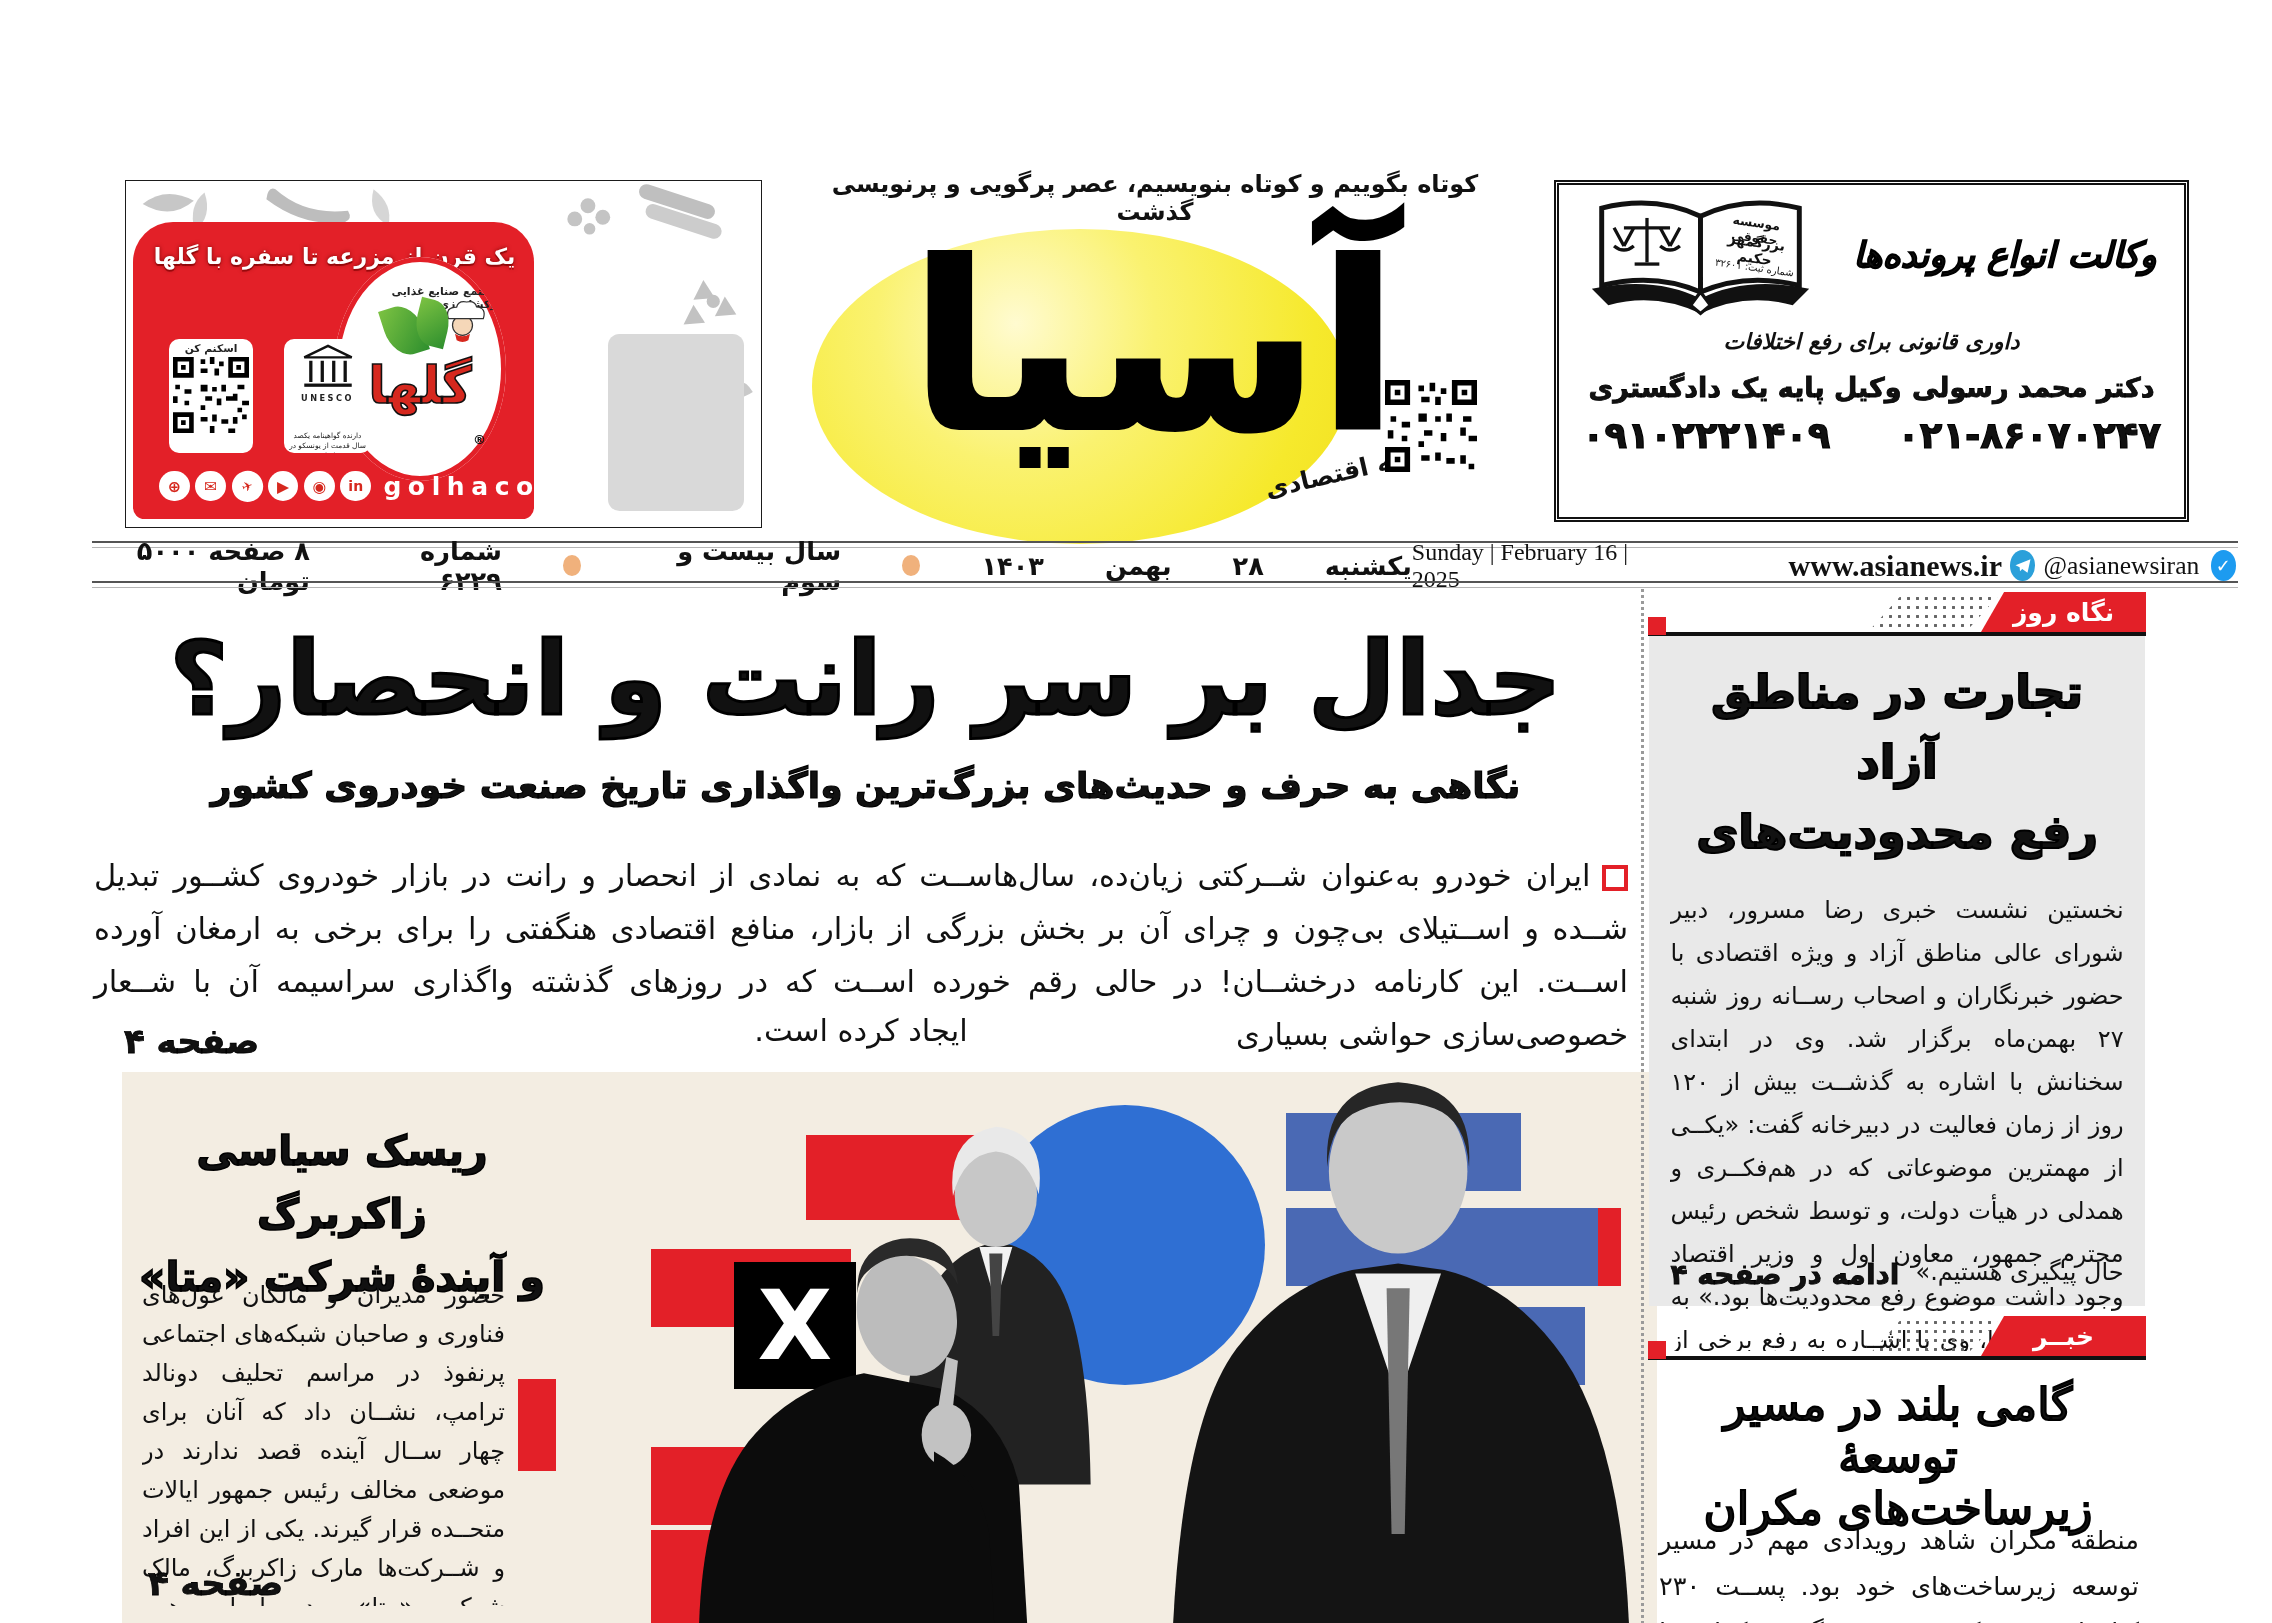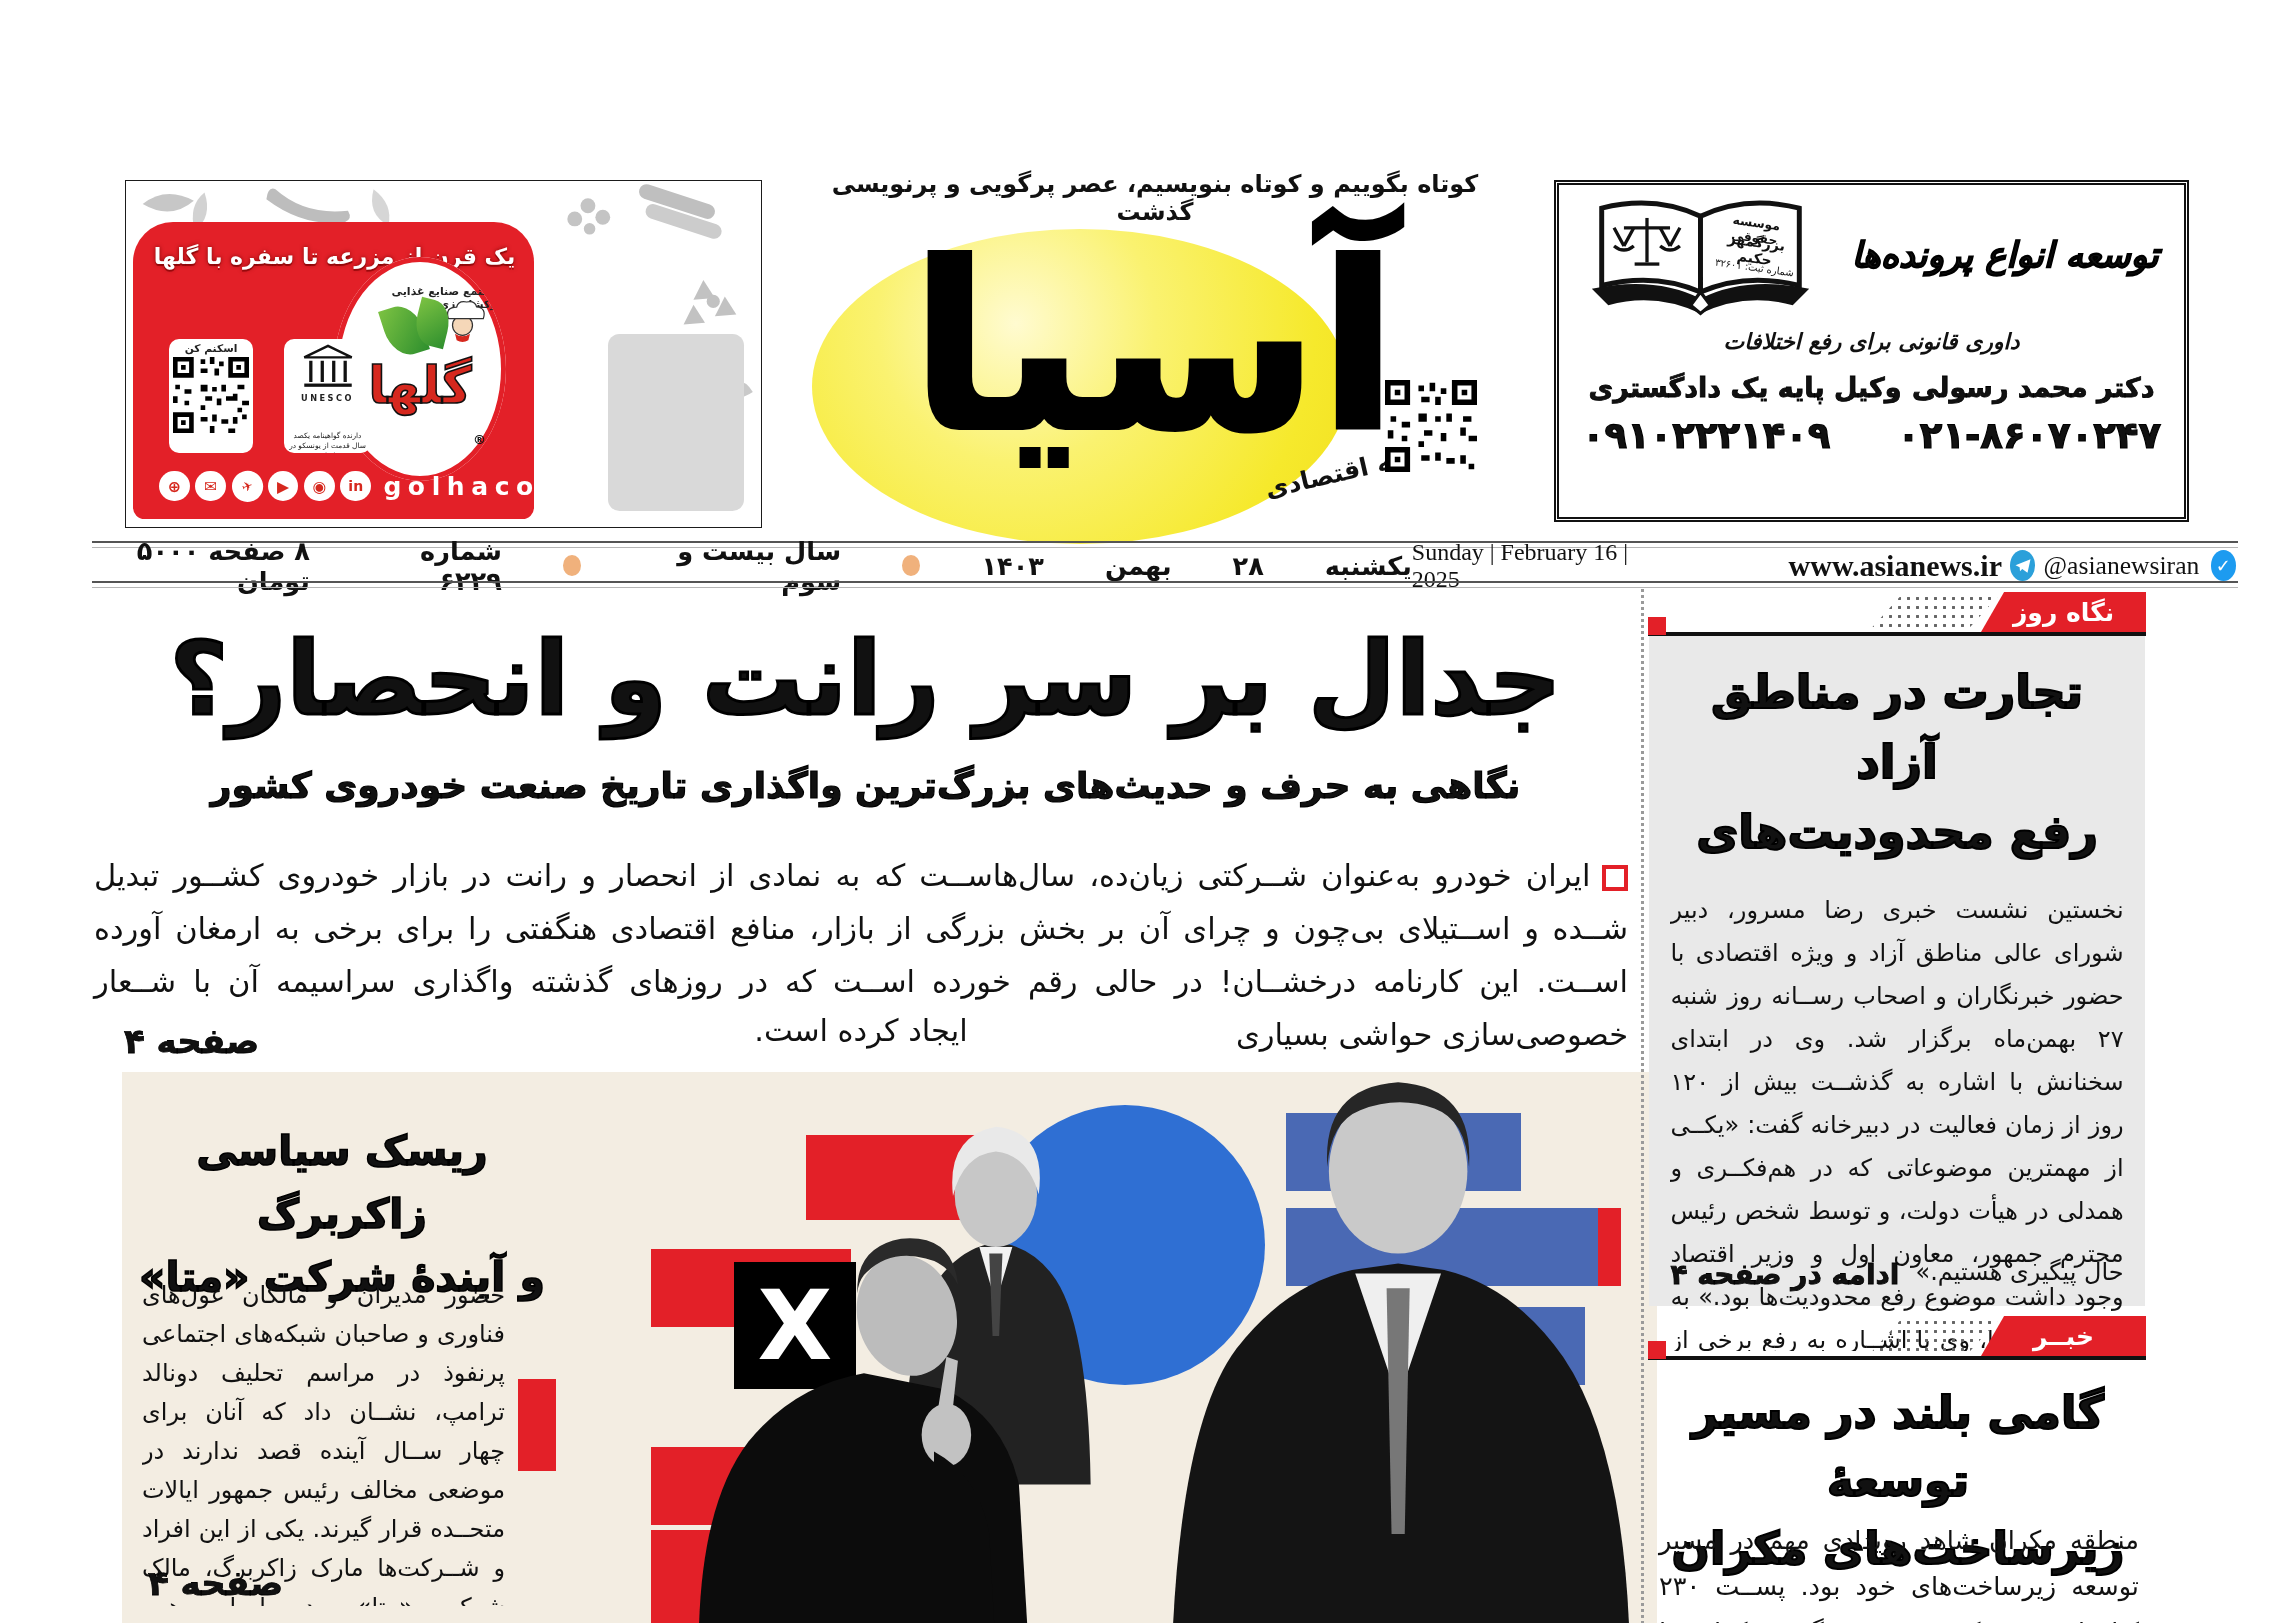--- a/index.html
+++ b/index.html
@@ -91,21 +91,21 @@
            display:flex;align-items:center;justify-content:center;clip-path:polygon(14% 0,100% 0,100% 100%,0 100%);}
   .sec-hatch{position:absolute;width:132px;height:38px;clip-path:polygon(26% 0,100% 0,74% 100%,0 100%);
              background-image:radial-gradient(circle,#666 1.4px,transparent 1.6px);background-size:9px 9px;}
   .sec-rule{position:absolute;width:498px;height:4.1px;background:#111;}
   .sec-sq{position:absolute;width:18px;height:18px;background:#e32028;}
   .graybox{left:1649px;top:636px;width:496px;height:670px;background:#e9e9e9;box-sizing:border-box;padding:21.4px 21.4px 16.5px;}
   .sb-h{text-align:center;font-size:46px;line-height:70px;font-weight:bold;-webkit-text-stroke:2.1px #000;}
   .sb-b{margin-top:21.4px;font-size:24px;line-height:43px;text-align:justify;max-height:462px;overflow:hidden;}
   .sb-foot{position:absolute;left:21.4px;right:21.4px;bottom:15px;display:flex;justify-content:space-between;font-size:24px;}
   .sb-foot b{font-size:28px;-webkit-text-stroke:0.8px #000;}
-  .news-h{left:1657px;top:1379px;width:482px;text-align:center;font-size:45px;line-height:68px;font-weight:bold;-webkit-text-stroke:2.1px #000;}
+  .news-h{left:1657px;top:1379px;width:482px;text-align:center;font-size:45px;line-height:52px;font-weight:normal;-webkit-text-stroke:2.1px #000;}
   .news-b{left:1659px;top:1517px;width:480px;font-size:25.6px;line-height:46px;text-align:justify;}
 </style>
 </head>
 <body>
 
 <div class="page">
 
   <div class="abs golha">
     <svg class="abs" style="left:0;top:0;" width="632" height="343" viewBox="0 0 766 416">
       <path d="M20 28 q28 -22 62 -4 q-28 24 -62 4z" fill="#c7c7c7"></path>
@@ -206,21 +206,21 @@
     <path fill="#000" d="M3.5 3.5h2v2h-2z M27.5 3.5h2v2h-2z M3.5 27.5h2v2h-2z
       M12 2h2v2h-2z M16 1h2v3h-2z M20 3h2v2h-2z M13 6h3v2h-3z M18 6h2v3h-2z
       M2 13h2v2H2z M6 15h3v2H6z M1 18h2v3H1z M6 20h2v2H6z
       M12 12h3v3h-3z M18 13h2v2h-2z M22 12h2v3h-2z M14 18h3v2h-3z M20 19h2v3h-2z M12 22h2v2h-2z
       M28 13h3v2h-3z M27 17h2v3h-2z M30 20h3v2h-3z
       M13 27h3v2h-3z M18 26h2v3h-2z M22 28h3v2h-3z M27 27h2v3h-2z M30 30h2v2h-2z"></path>
   </svg>
 
   <div class="abs legal">
     <div class="legal-row1">
-      <div class="legal-l1">توسعه انواع پرونده‌ها</div>
+      <div class="legal-l1">وکالت انواع پرونده‌ها</div>
       <div style="position:relative;width:247px;height:124px;">
         <svg width="247" height="124" viewBox="0 0 300 150">
           <path d="M150 28 Q95 2 30 18 L30 112 Q95 96 150 120 Z" fill="#fff" stroke="#111" stroke-width="6"></path>
           <path d="M150 28 Q205 2 270 18 L270 112 Q205 96 150 120 Z" fill="#fff" stroke="#111" stroke-width="6"></path>
           <path d="M18 116 Q95 100 150 128 Q205 100 282 116 L262 136 Q205 120 150 146 Q95 120 38 136 Z" fill="#111"></path>
           <path d="M150 120 l-12 16 12 10 12 -10 z" fill="#fff" stroke="#111" stroke-width="4"></path>
           <g stroke="#111" stroke-width="4" fill="none">
             <line x1="85" y1="30" x2="85" y2="84"></line>
               <line x1="57" y1="42" x2="113" y2="42"></line>
             <path d="M45 42 l12 22 M69 42 l-12 22 M45 64 q12 10 24 0"></path>

